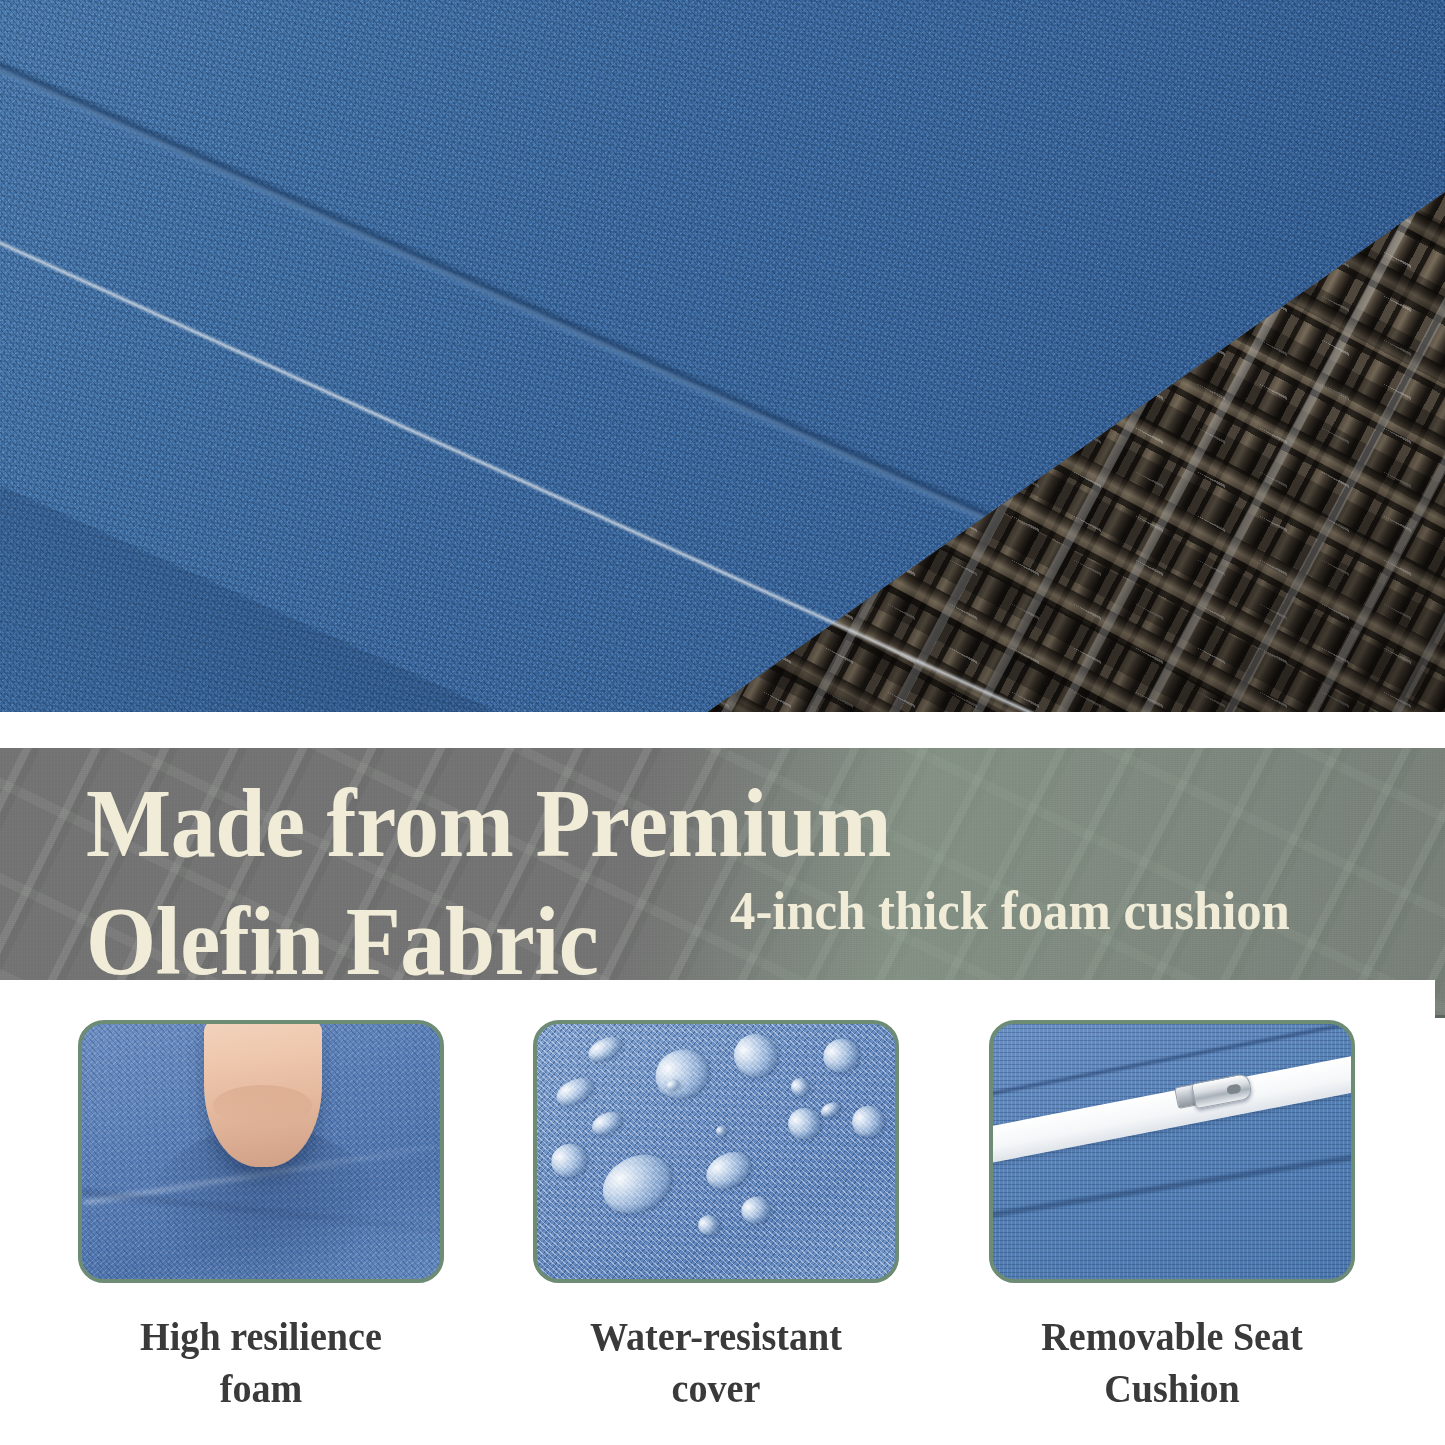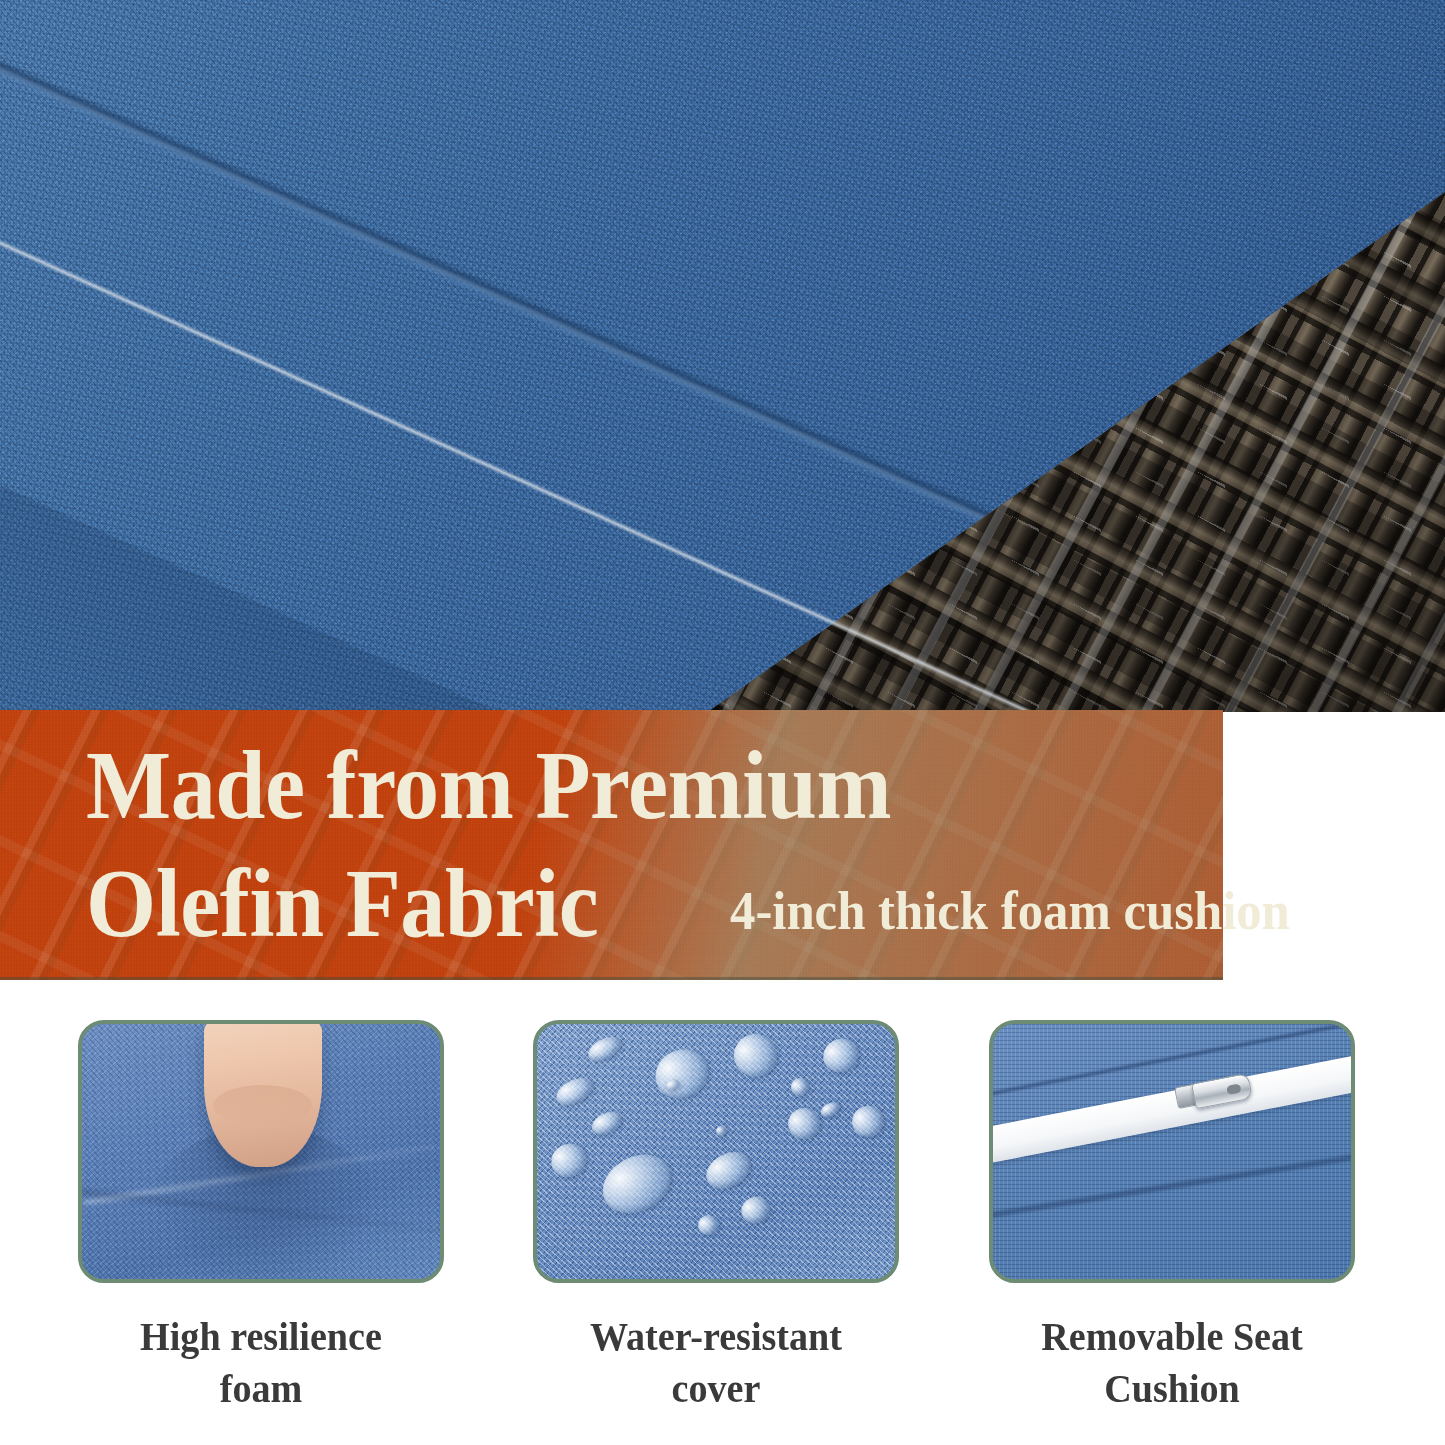--- a/index.html
+++ b/index.html
@@ -160,24 +160,24 @@
     width:2000px; height:7px;
     transform:rotate(24.5deg);
     transform-origin:left top;
     background:linear-gradient(180deg, rgba(214,222,230,.00), rgba(222,229,236,.75), rgba(214,222,230,.00));
     filter:blur(.6px);
   }
 
   
   .banner{
     position:absolute;
-    left:0; top:710px;
-    width:1223px; height:270px;
+    left:0; top:748px;
+    width:1445px; height:270px;
     overflow:hidden;
-    background:#c2410c;
+    background:#737373;
   }
   .banner-texture{
     position:absolute; inset:0;
     background:
       linear-gradient(101deg, rgba(120,148,124,0) 0%, rgba(120,148,124,0) 44%, rgba(146,170,147,.55) 62%, rgba(128,152,130,.30) 100%),
       repeating-linear-gradient(116deg,
         rgba(255,255,255,.00) 0px, rgba(255,255,255,.00) 20px,
         rgba(232,240,230,.10) 21px, rgba(232,240,230,.10) 28px,
         rgba(40,60,44,.08) 29px, rgba(40,60,44,.08) 36px,
         rgba(255,255,255,.00) 37px, rgba(255,255,255,.00) 62px),

